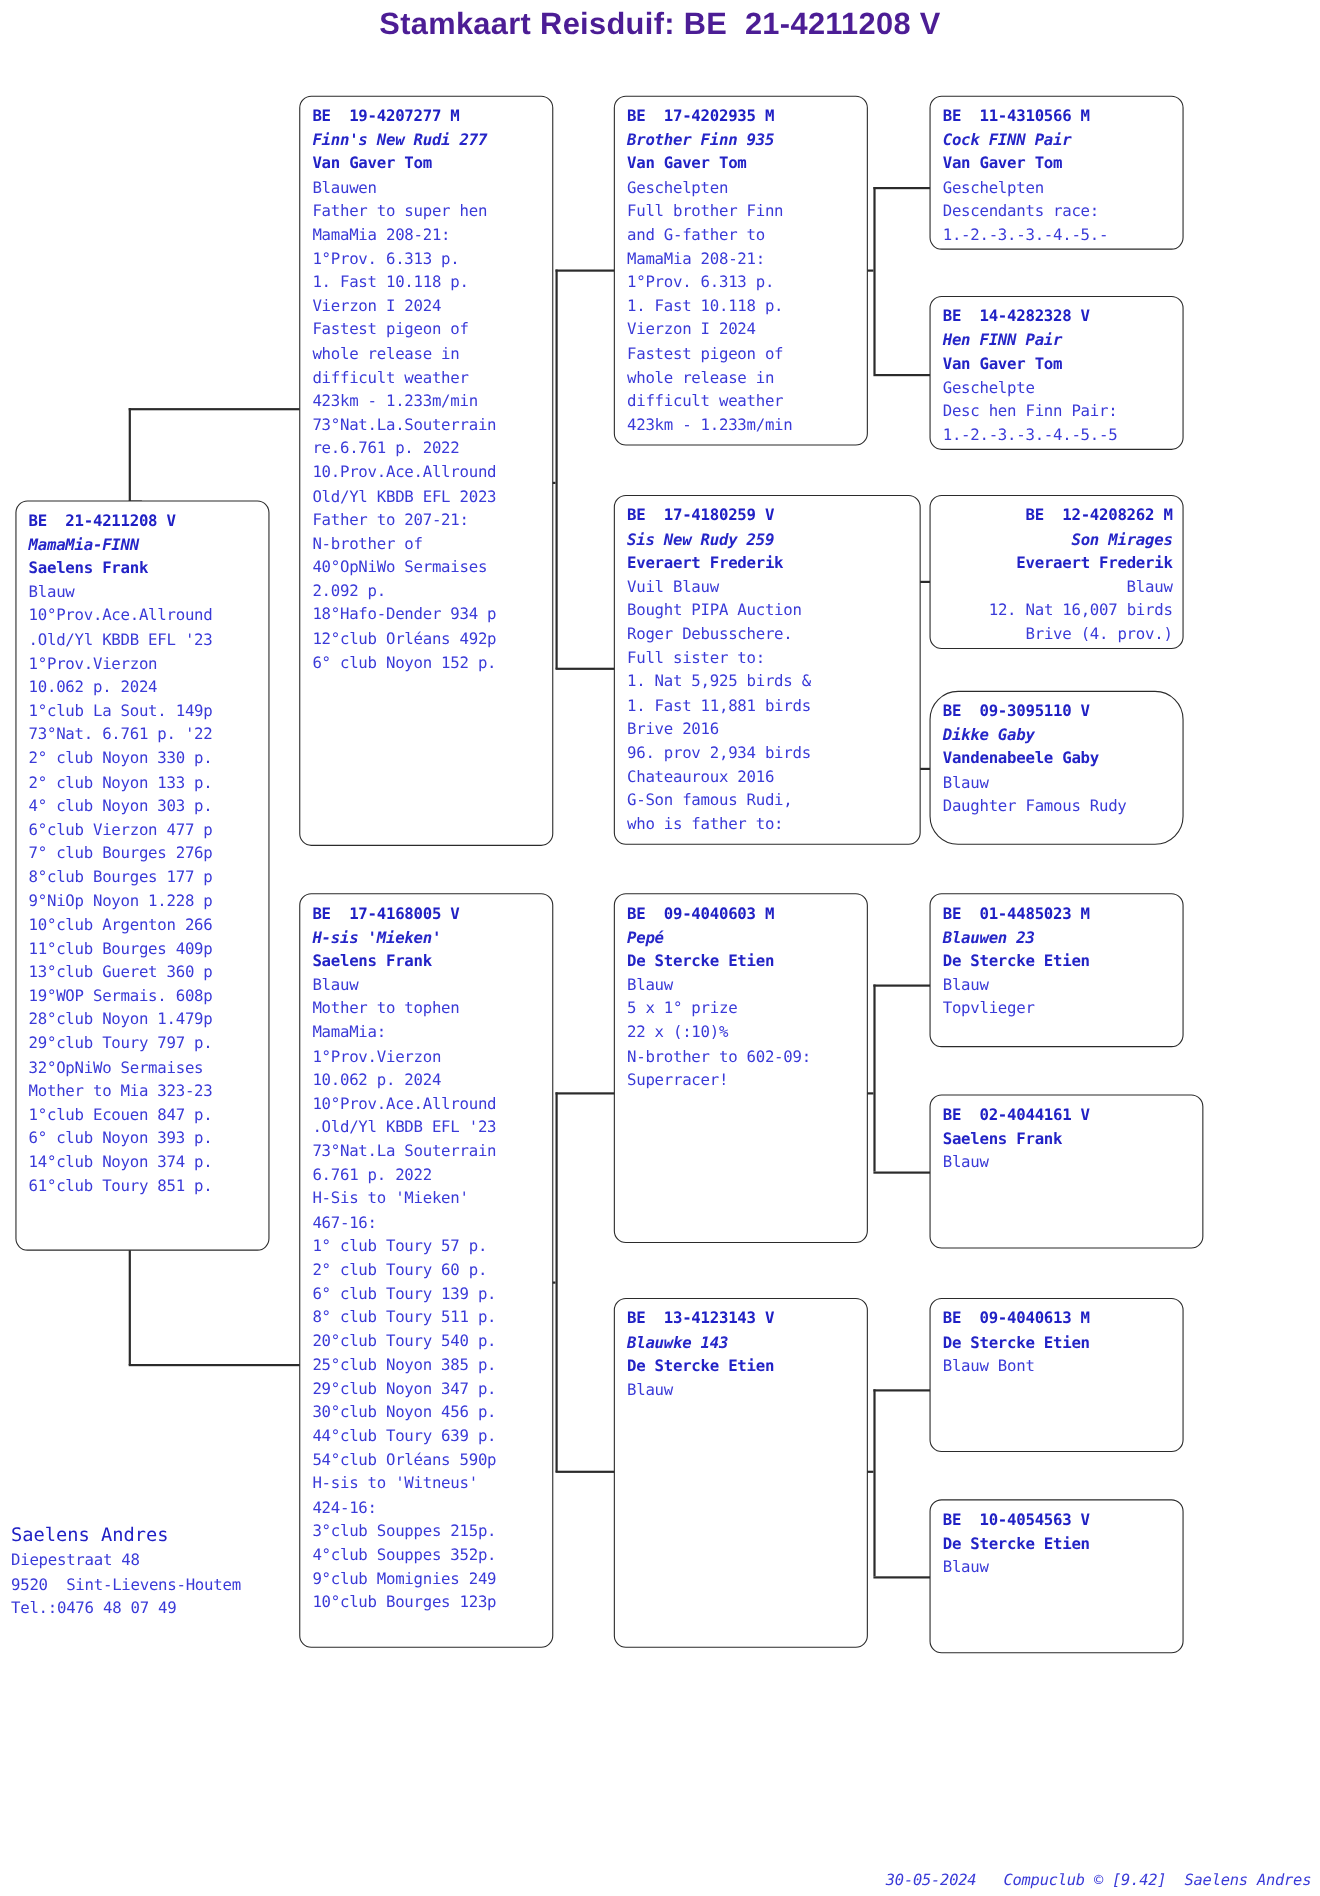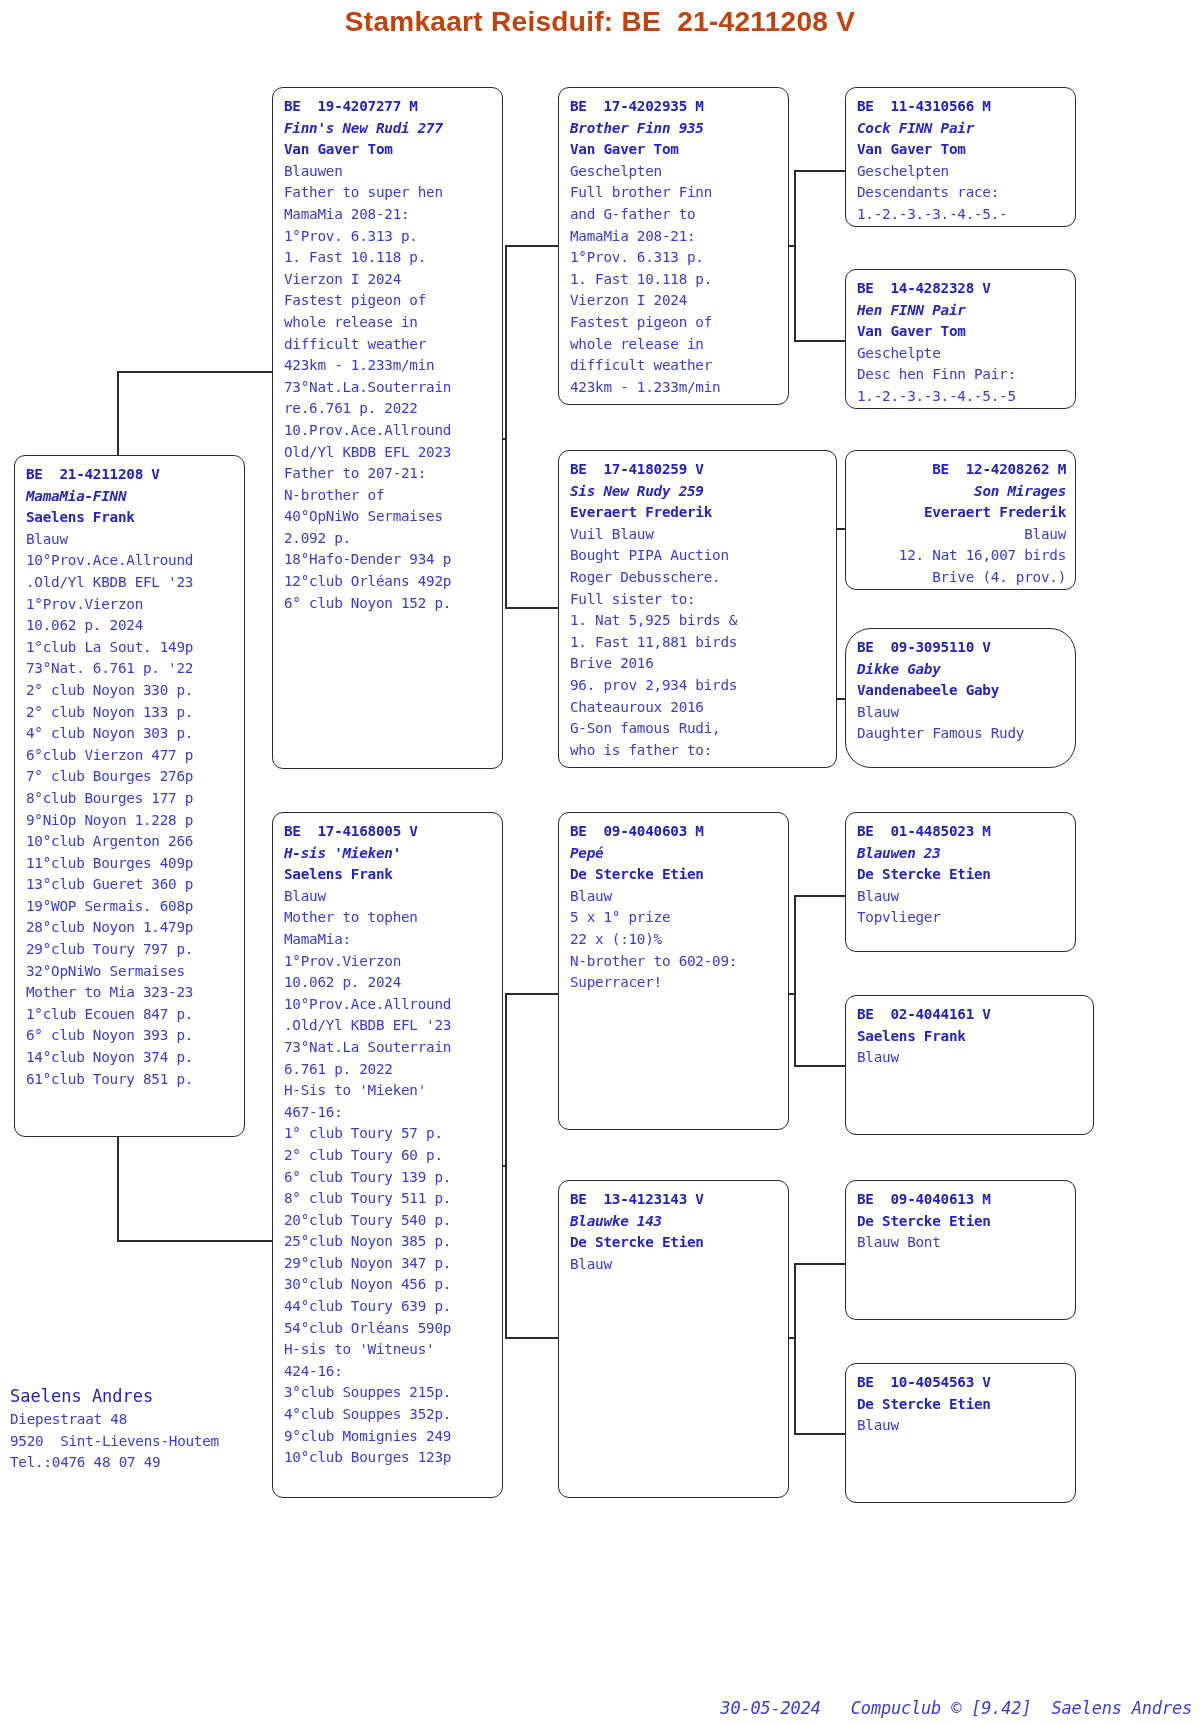--- a/index.html
+++ b/index.html
@@ -24,21 +24,21 @@
   
   .title {
     position: absolute;
     top: 6px;
     left: 0;
     width: 1200px;
     text-align: center;
     font-family: "Liberation Sans", sans-serif;
     font-size: 28px;
     font-weight: bold;
-    color: #c2410c;
+    color: #4c1d95;
     letter-spacing: 0.3px;
     white-space: pre;
   }
 
   
   .box {
     position: absolute;
     border: 1.5px solid #2b2b2b;
     border-radius: 11px;
     background: #ffffff;
@@ -96,21 +96,21 @@
     color: #3a3ad8;
     letter-spacing: -0.25px;
   }
 
   
   .footer {
     position: absolute;
     right: 8px;
     bottom: 6px;
     font-family: "DejaVu Sans Mono", "Liberation Mono", monospace;
-    font-size: 17px;
+    font-size: 14px;
     font-style: italic;
     color: #3a3ad8;
     white-space: pre;
     letter-spacing: -0.2px;
     margin-top: 33px;
   }
 </style>
 </head>
 <body>
 

